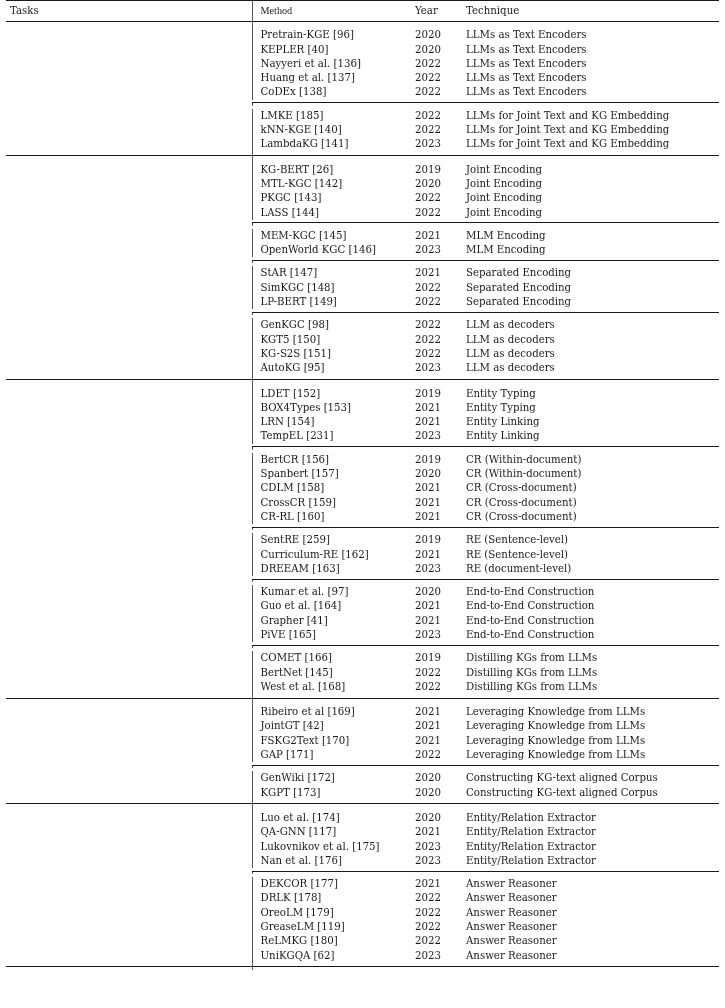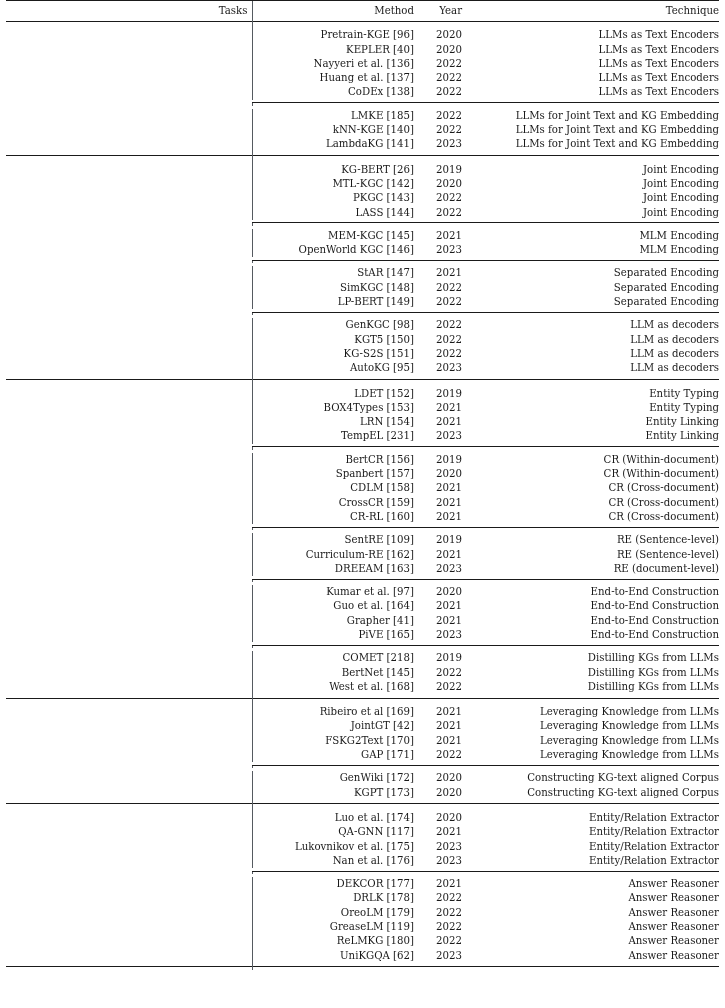--- a/index.html
+++ b/index.html
@@ -21,21 +21,20 @@
     position: relative;
     padding: 0 6px;
   }
 
   table.survey-table {
     width: 713px;
     border-collapse: collapse;
     table-layout: fixed;
     font-size: 10.2px;
     line-height: 14.3px;
-    text-align: right;
   }
 
   
   .rule-top td {
     border-top: 1.6px solid #1a1a1a;
     height: 3px;
     padding: 0;
     font-size: 0;
     line-height: 0;
   }
@@ -95,21 +94,21 @@
   }
 
   
   .data-row td { height: 14.3px; }
 
   .header-row td {
     height: 17px;
     vertical-align: bottom;
     padding-bottom: 3px;
   }
-  .header-row .c-method { border-left: 1px solid #555a60; }
+  .header-row .c-method { border-left: 1px solid #555a60; font-family: Liberation Serif, serif; }
   .header-row .c-task { vertical-align: bottom; }
 
   .spacer-row td {
     height: 4px;
     padding: 0;
     font-size: 0;
     line-height: 0;
   }
   .spacer-row .c-method { border-left: 1px solid #555a60; }
 
@@ -436,21 +435,21 @@
           <td class="c-method"></td>
           <td class="c-year"></td>
           <td class="c-tech"></td>
         </tr>
         <tr class="bar-gap">
           <td class="c-method"></td>
           <td class="c-year"></td>
           <td class="c-tech"></td>
         </tr>
         <tr class="data-row">
-          <td class="c-method">SentRE [109]</td>
+          <td class="c-method">SentRE [259]</td>
           <td class="c-year">2019</td>
           <td class="c-tech">RE (Sentence-level)</td>
         </tr>
         <tr class="data-row">
           <td class="c-method">Curriculum-RE [162]</td>
           <td class="c-year">2021</td>
           <td class="c-tech">RE (Sentence-level)</td>
         </tr>
         <tr class="data-row">
           <td class="c-method">DREEAM [163]</td>
@@ -501,21 +500,21 @@
           <td class="c-method"></td>
           <td class="c-year"></td>
           <td class="c-tech"></td>
         </tr>
         <tr class="bar-gap">
           <td class="c-method"></td>
           <td class="c-year"></td>
           <td class="c-tech"></td>
         </tr>
         <tr class="data-row">
-          <td class="c-method">COMET [218]</td>
+          <td class="c-method">COMET [166]</td>
           <td class="c-year">2019</td>
           <td class="c-tech">Distilling KGs from LLMs</td>
         </tr>
         <tr class="data-row">
           <td class="c-method">BertNet [145]</td>
           <td class="c-year">2022</td>
           <td class="c-tech">Distilling KGs from LLMs</td>
         </tr>
         <tr class="data-row">
           <td class="c-method">West et al. [168]</td>

